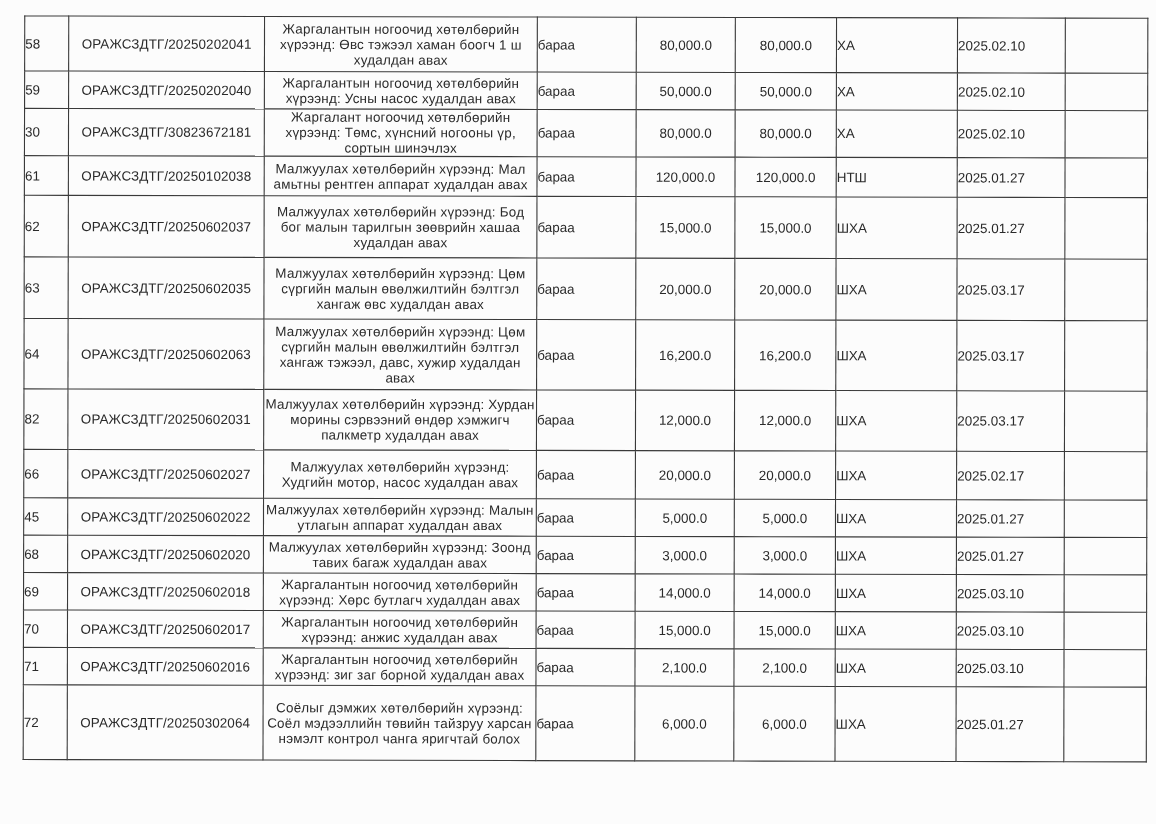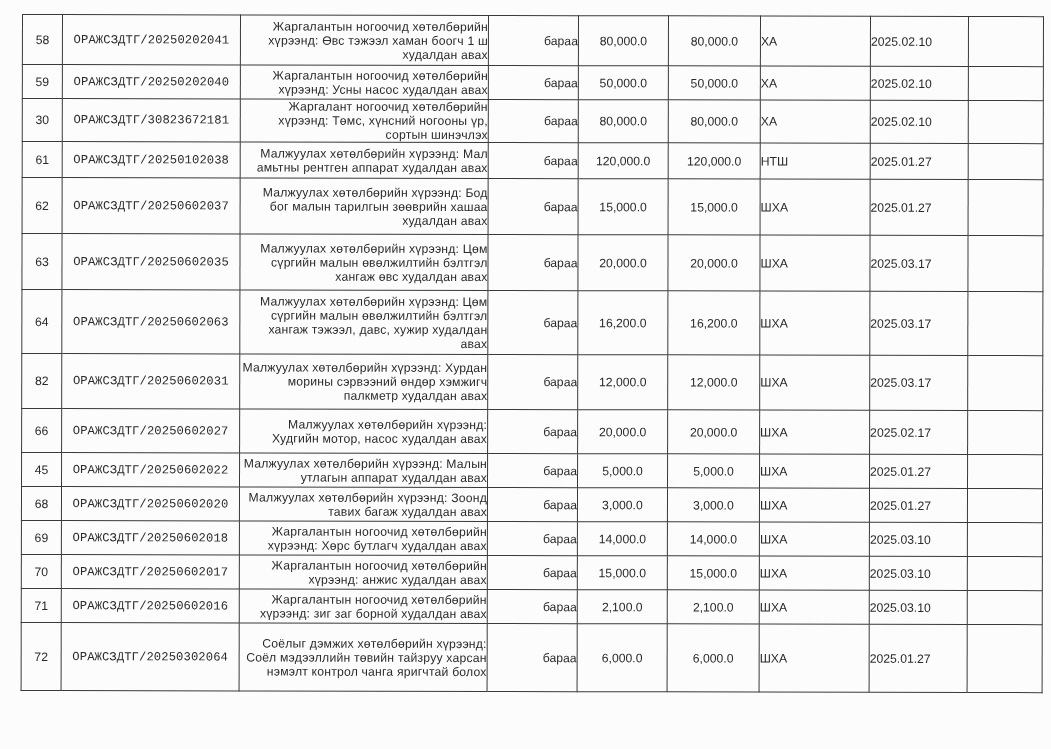--- a/index.html
+++ b/index.html
@@ -30,24 +30,24 @@
       transform: rotate(0.12deg);
       transform-origin: left top;
     }
     table.proc td {
       border: 1.3px solid #3a3a3a;
       font-size: 12.2px;
       line-height: 14px;
       vertical-align: middle;
       padding: 0;
     }
-    td.c-num { text-align: center; }
-    td.c-code { text-align: center; letter-spacing: 0.1px; font-family: Liberation Mono, monospace; }
-    td.c-desc { text-align: right; padding: 2px 3px 2px 3px; letter-spacing: 0.2px; }
-    td.c-type { text-align: right; }
+    td.c-num { }
+    td.c-code { text-align: center; letter-spacing: 0.1px; }
+    td.c-desc { text-align: center; padding: 2px 3px 2px 3px; letter-spacing: 0.2px; }
+    td.c-type { text-align: left; }
     td.c-price, td.c-total { text-align: center; padding-right: 2px; }
     td.c-org { text-align: left; }
     td.c-date { text-align: left; }
     td.c-empty { }
   </style>
 </head>
 <body>
 
 <div class="page">
   <table class="proc">

